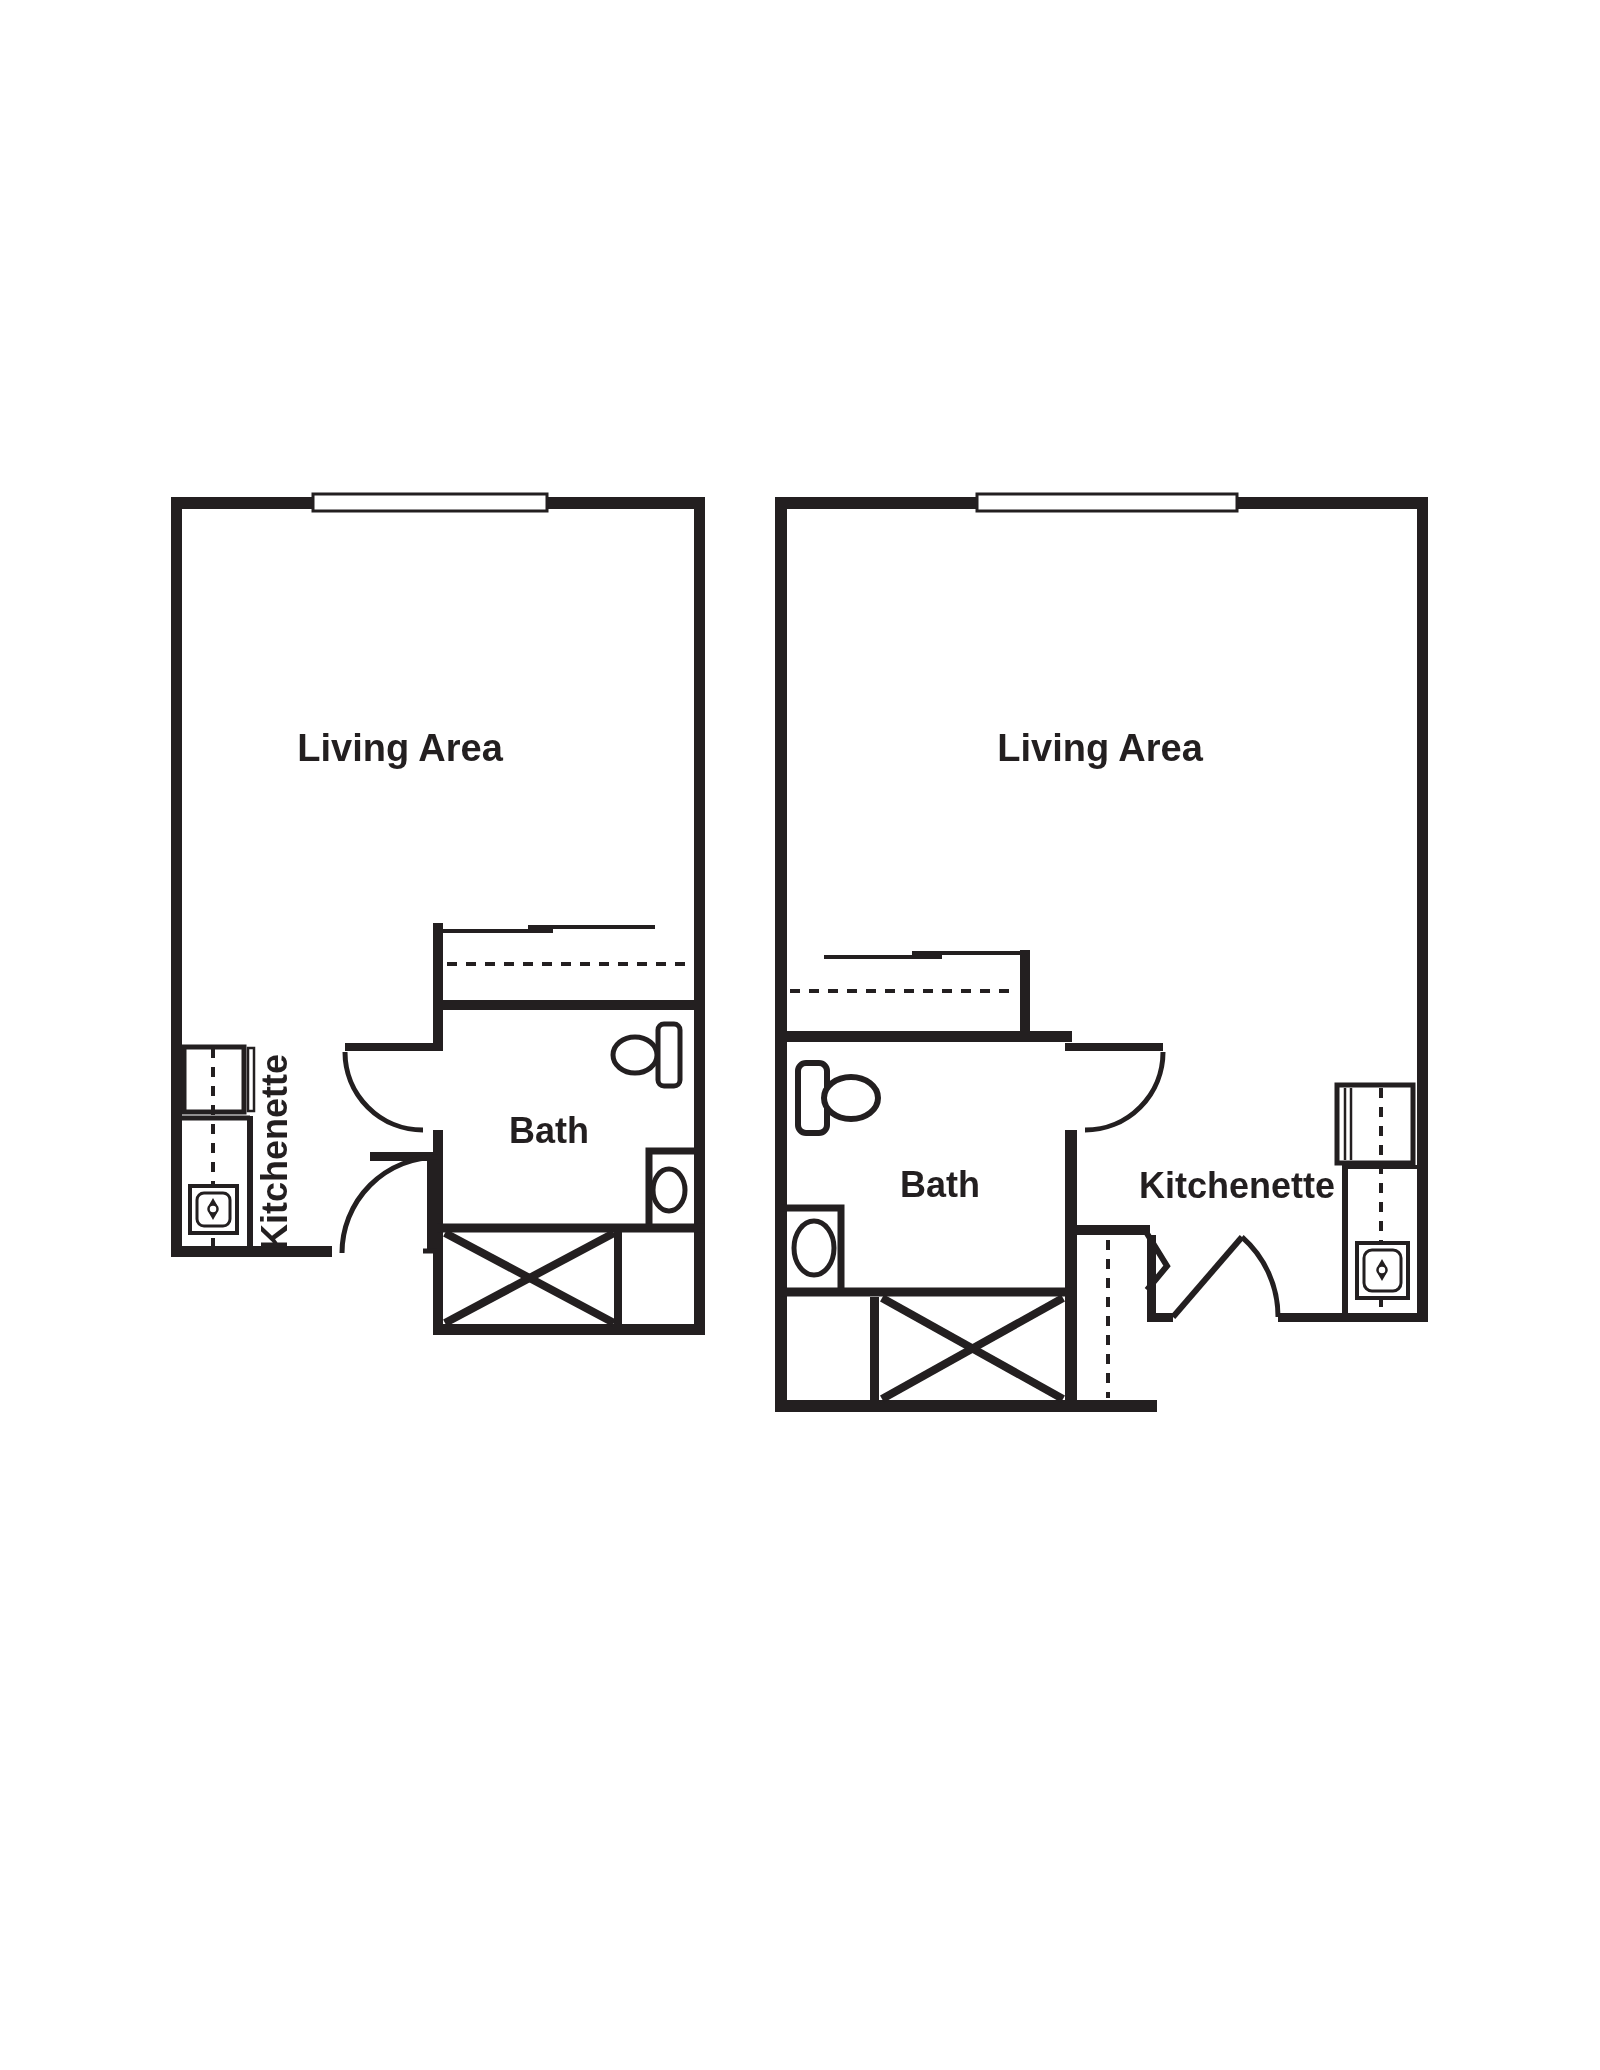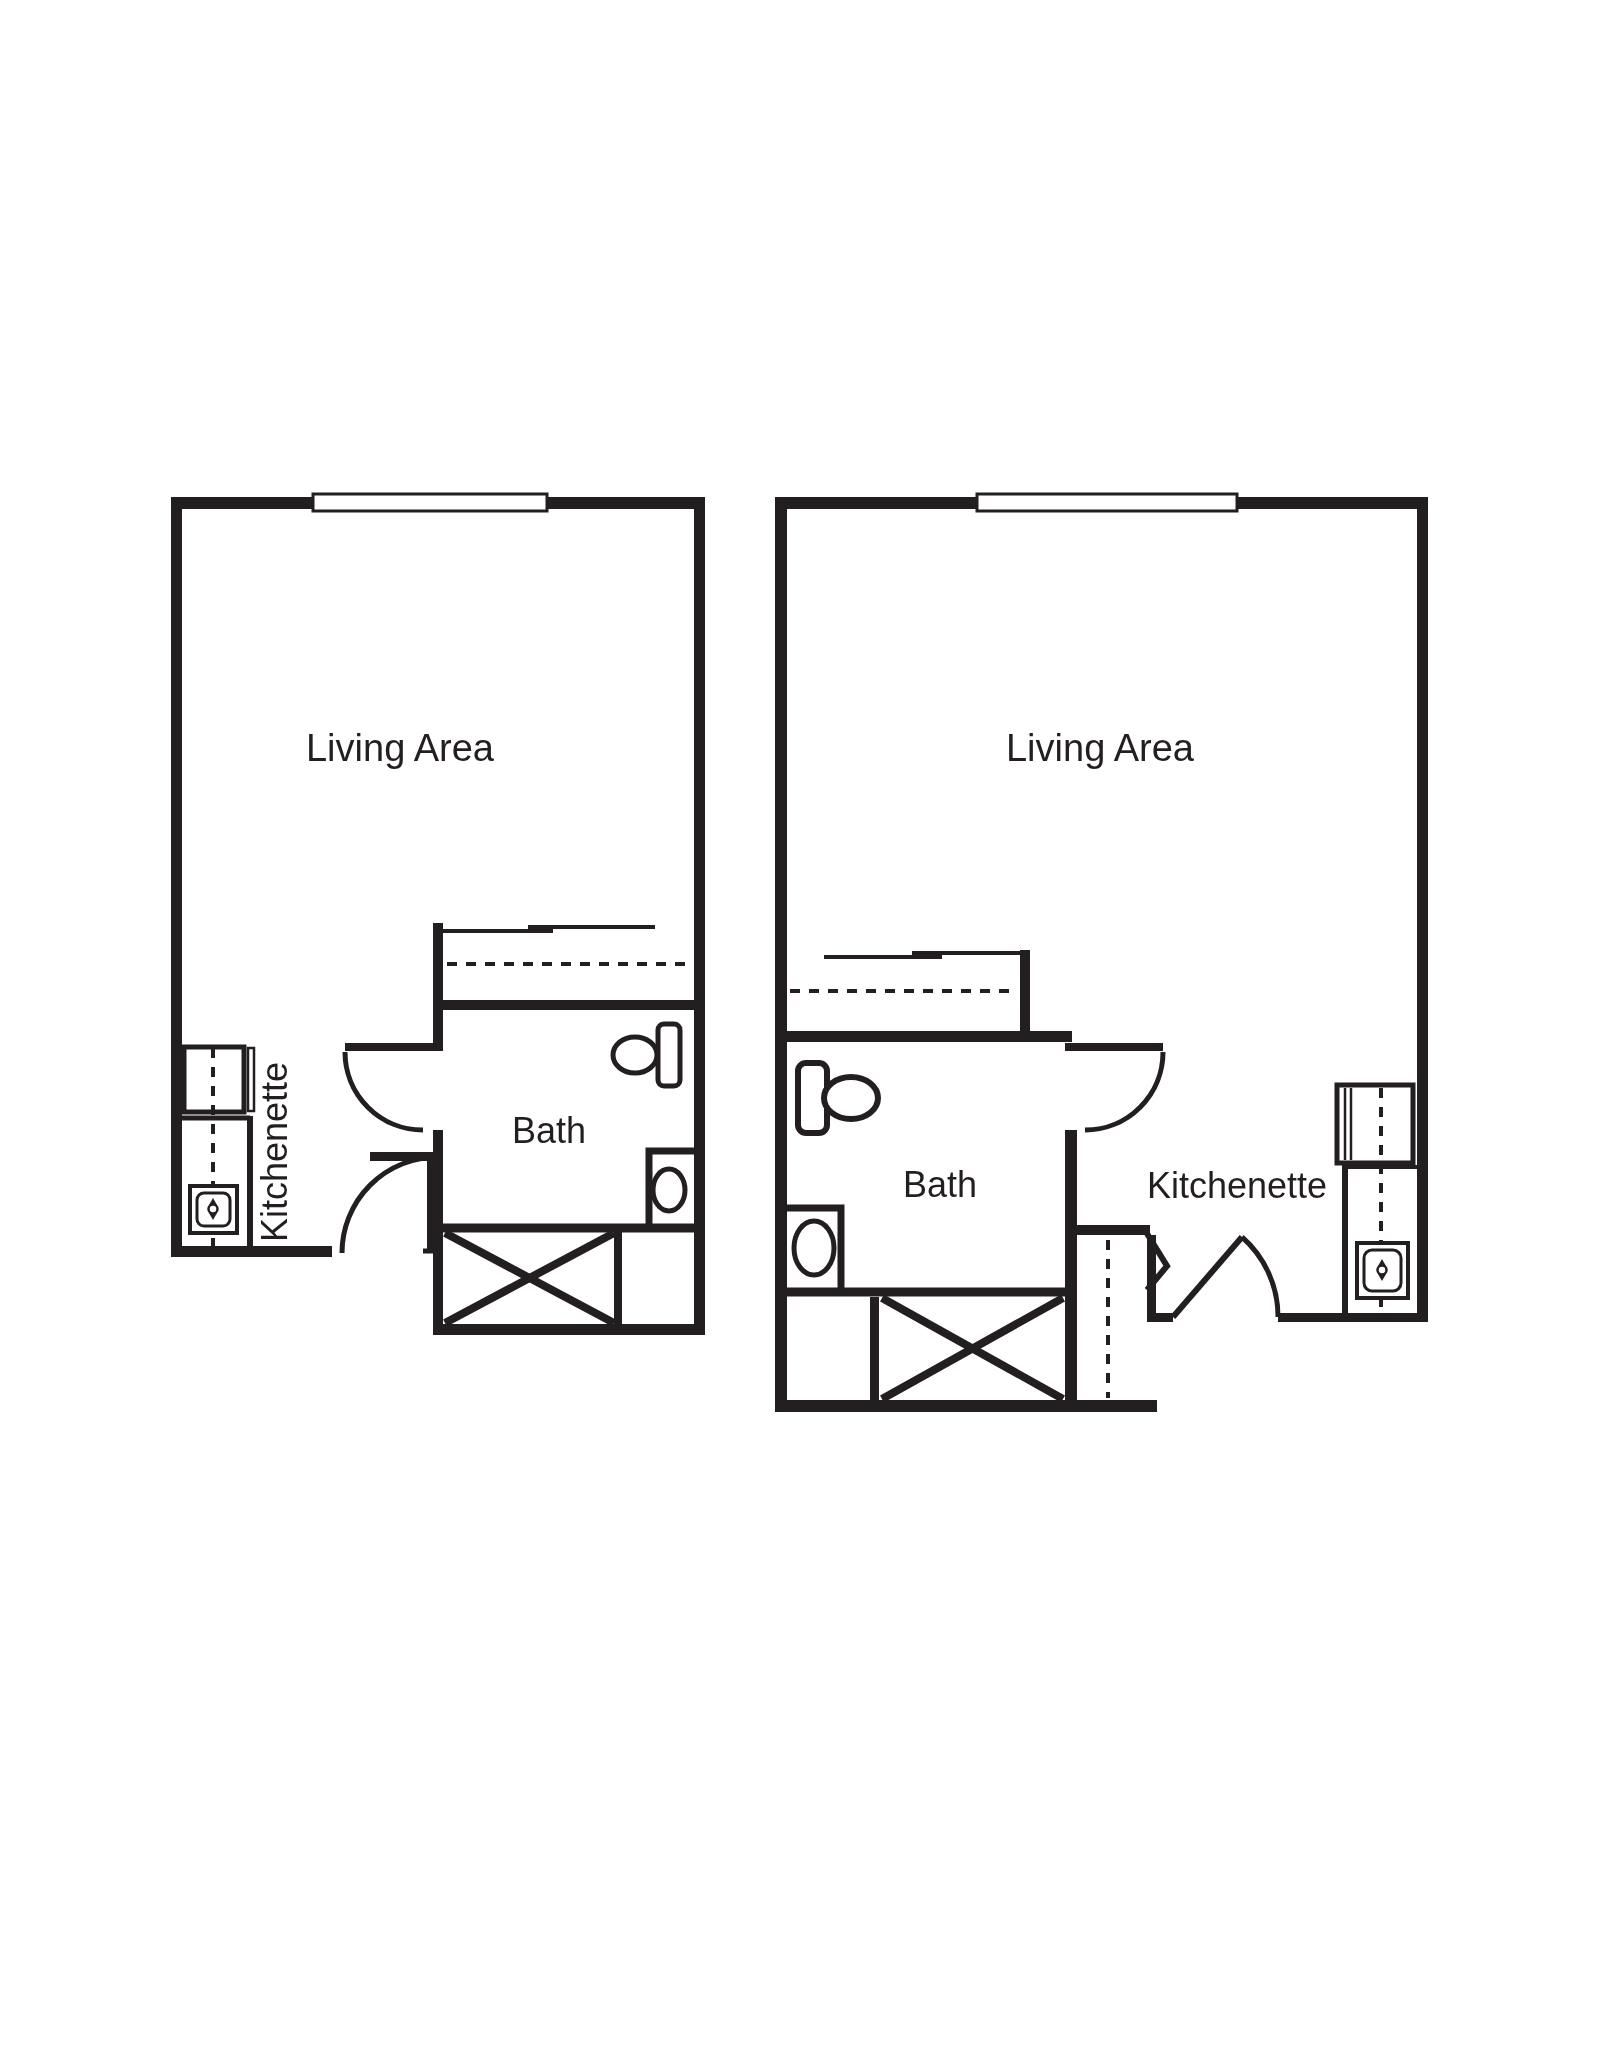--- a/index.html
+++ b/index.html
@@ -1,19 +1,20 @@
 <!DOCTYPE html>
 <html style="--wall: #231f20; --bg: #ffffff;"><head>
 <meta charset="utf-8">
 <style>
   :root { --wall:#231f20; --bg:#ffffff; }
   html,body { margin:0; padding:0; background:var(--bg); }
   .page {
     width:1600px; height:1950px; position:relative; background:var(--bg);
     font-family:"Liberation Sans", sans-serif;
+    font-weight:bold;
   }
   svg { display:block; }
   text {
     font-family:"Liberation Sans", sans-serif;
     fill:var(--wall);
   }
   .room-label  { font-size:38px; }
   .small-label { font-size:36px; }
 </style>
 </head>

